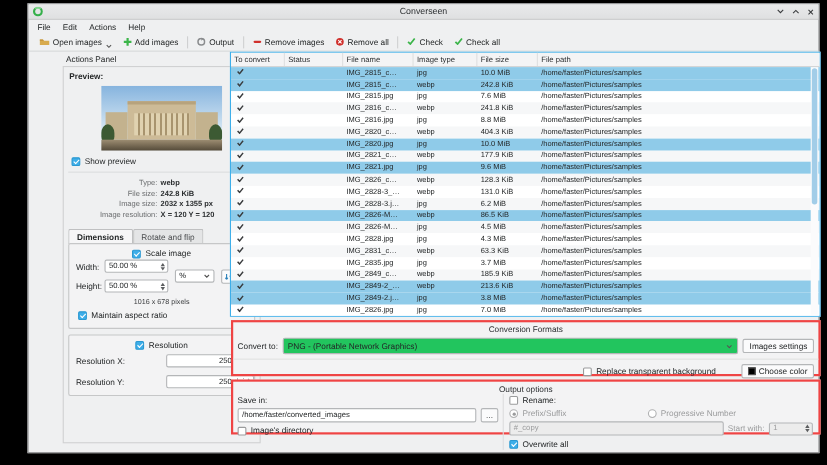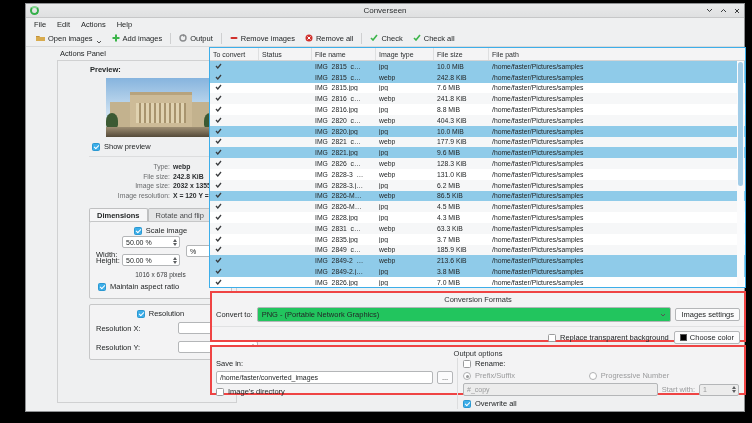--- a/index.html
+++ b/index.html
@@ -26,21 +26,21 @@
   .tbtn { display:flex; align-items:center; gap:3px; padding:0 5px; height:14px; }
   .tsep { width:1px; height:11px; background:#cfd0d1; margin:0 3px; }
   .chev { width:6px; height:4px; }
 
   .content { position:relative; flex:1; }
 
   
   .dock { position:absolute; left:2px; top:0px; width:180px; bottom:8px;margin-left:29px; }
   .dockhead { height:13px; display:flex; align-items:center; font-size:7.5px; padding:0 3px; }
   .dockfloat { margin-left:auto; width:6px; height:6px; border:1px solid #8a8b8c; border-radius:50%; }
-  .dockbody { position:absolute; top:13px; left:0; right:0; bottom:0; border:1px solid #d0d1d2; background:#eff0f1;padding-left:27px; }
+  .dockbody { position:absolute; top:13px; left:0; right:0; bottom:0; border:1px solid #d0d1d2; background:#eff0f1; }
   .prevlabel { font-size:7.5px; font-weight:bold; padding:4px 5px 0 5px; }
 
   .thumbwrap { margin:4px auto 0 auto; width:110px; height:59px; position:relative; overflow:hidden; }
   .sky { position:absolute; inset:0; background:linear-gradient(#86b4de,#d8e8f4 70%,#e8eef2); }
   .building { position:absolute; left:24px; right:24px; top:14px; bottom:10px; background:#cdbb97;
               border-top:3px solid #b7a37d; }
   .cols { position:absolute; left:6px; right:6px; top:8px; bottom:4px;
           background:repeating-linear-gradient(90deg,#e0d2b0 0 3px,#a8946e 3px 5px); }
   .wingL,.wingR { position:absolute; top:24px; bottom:10px; width:20px; background:#c3b28e; }
   .wingL{ left:4px; } .wingR{ right:4px; }
@@ -94,21 +94,21 @@
   .vhandle { position:absolute; top:1px; right:1px; width:5px; height:55%; background:#a2cde8; border-radius:2.5px; }
 
   
   .mainbox { position:absolute; left:184px; width:536px; border:2px solid #ef4444; border-radius:0; background:#f3f3f4; font-size:7.5px; }
   .boxtitle { text-align:center; font-size:7.5px; padding-top:2px; color:#2b2e30; }
   .convbox { top:244px; height:51px; }
   .convrow { display:flex; align-items:center; gap:4px; padding:3px 4px 0 4px; }
   .bigcombo { flex:1; display:flex; align-items:center; background:#22c55e; border:1px solid #b4b6b8; border-radius:2px; height:15px; padding:0 4px; }
   .bigcombo .chevron { margin-left:auto; }
   .pushbtn { border:1px solid #b4b6b8; border-radius:2px; background:#fbfbfc; height:13px; display:flex; align-items:center; padding:0 5px; gap:3px; }
-  .convrow2 { display:flex; align-items:center; justify-content:flex-end; gap:5px; padding:4px 4px 0 4px; border-top:1px solid #e0e1e2; margin-top:4px; }
+  .convrow2 { display:flex; align-items:center; justify-content:flex-end; gap:23px; padding:4px 4px 0 4px; border-top:1px solid #e0e1e2; margin-top:4px; }
   .swatch { width:7px; height:7px; background:#000; border:1px solid #555; }
 
   .outbox { top:298px; height:50px; }
   .outcols { display:flex; }
   .outleft { width:245px; padding:1px 4px; }
   .outright { flex:1; border-left:1px solid #dcddde; padding:1px 5px; }
   .field { display:flex; align-items:center; background:#fff; border:1px solid #b4b6b8; border-radius:2px; height:13px; padding:0 3px; font-size:7px; }
   .field.dis { background:#ececec; color:#9a9b9c; }
   .row { display:flex; align-items:center; gap:4px; margin-top:3px; }
   .rad { width:8px; height:8px; border-radius:50%; border:1px solid #b0b1b2; background:#fff; position:relative; flex:0 0 8px;}
@@ -255,21 +255,21 @@
           <span class="tab">Rotate and flip</span>
         </div>
 
         <div class="gbox g1">
           <div class="gcenter">
             <span class="cbrow" style="padding:0;">
               <span class="cbx on"></span>
               <span>Scale image</span>
             </span>
           </div>
-          <div class="fieldrow" style="left:6px; top:28px;">
+          <div class="fieldrow" style="left:6px; top:16px;">
               <span>Width:</span>
             </div>
           <div class="spin" style="position:absolute; left:32px; top:14px; width:58px;">
             <span class="sv">50.00 %</span>
             <span class="arrows">
                 <span class="arr-up"></span>
                 <span class="arr-dn"></span>
               </span>
           </div>
           <div class="fieldrow" style="left:6px; top:34px;">

